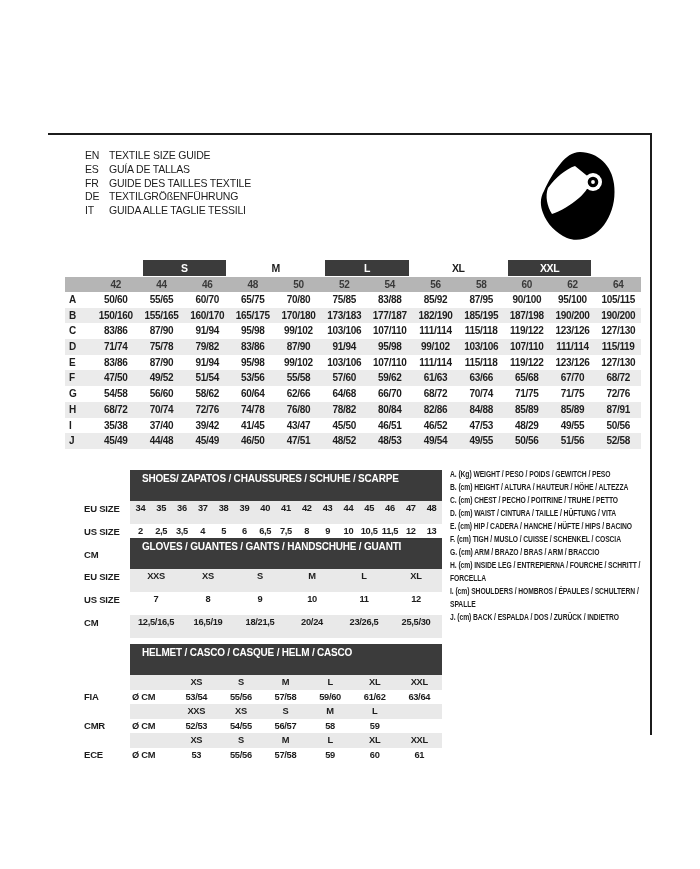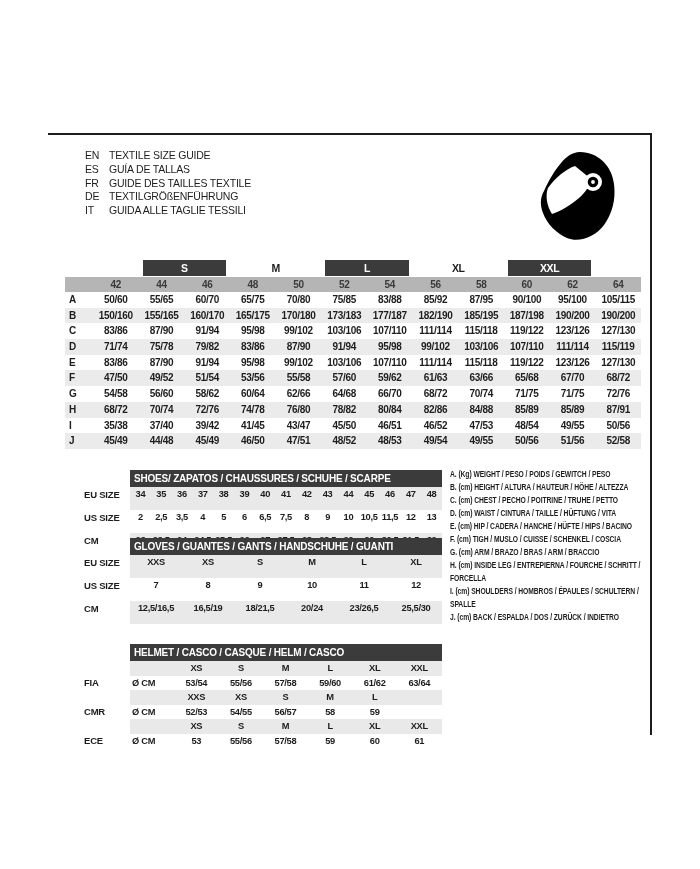--- a/index.html
+++ b/index.html
@@ -23,22 +23,22 @@
   .group-dark{background:#3b3b3b;color:#ffffff;}
   .size-num-row{background:#b5b5b5;height:15px;line-height:15px;color:#3a3a3a;}
   .size-num-row div{text-align:center;}
   .data-row{height:15.7px;line-height:15.7px;}
   .data-row.shaded{background:#ebebeb;}
   .row-letter{text-align:left;padding-left:4px;}
   .cell-c{text-align:center;white-space:nowrap;}
 
   
   .sub-table{position:absolute;left:130px;width:312px;font-weight:bold;}
-  .title-bar{height:17px;line-height:17px;background:#3b3b3b;color:#ffffff;
-             font-size:10px;letter-spacing:-0.2px;padding-left:4px;white-space:nowrap;}
+  .title-bar{height:31px;line-height:17px;background:#3b3b3b;color:#ffffff;
+             font-size:10px;letter-spacing:-0.2px;padding-left:12px;white-space:nowrap;}
   .sub-row{position:relative;display:grid;height:23px;line-height:15.4px;font-size:9.3px;letter-spacing:-0.3px;}
   .sub-row.shaded{background:#e9e9e9;}
   .row-label{position:absolute;left:-46px;width:44px;text-align:left;font-size:9.5px;letter-spacing:-0.2px;}
   .cols15{grid-template-columns:repeat(15,1fr);}
   .cols6{grid-template-columns:repeat(6,1fr);}
   .cols7{grid-template-columns:44px repeat(6,44.6px);}
   .helm-row{height:14.5px;line-height:14.5px;}
   .ocm{text-align:left;padding-left:2px;}
 
   
@@ -231,21 +231,21 @@
           <div class="row-letter">I</div>
           <div class="cell-c">35/38</div>
           <div class="cell-c">37/40</div>
           <div class="cell-c">39/42</div>
           <div class="cell-c">41/45</div>
           <div class="cell-c">43/47</div>
           <div class="cell-c">45/50</div>
           <div class="cell-c">46/51</div>
           <div class="cell-c">46/52</div>
           <div class="cell-c">47/53</div>
-          <div class="cell-c">48/54</div>
+          <div class="cell-c">48/29</div>
           <div class="cell-c">49/55</div>
           <div class="cell-c">50/56</div>
         </div>
         <div class="grid13 data-row shaded">
           <div class="row-letter">J</div>
           <div class="cell-c">45/49</div>
           <div class="cell-c">44/48</div>
           <div class="cell-c">45/49</div>
           <div class="cell-c">46/50</div>
           <div class="cell-c">47/51</div>

